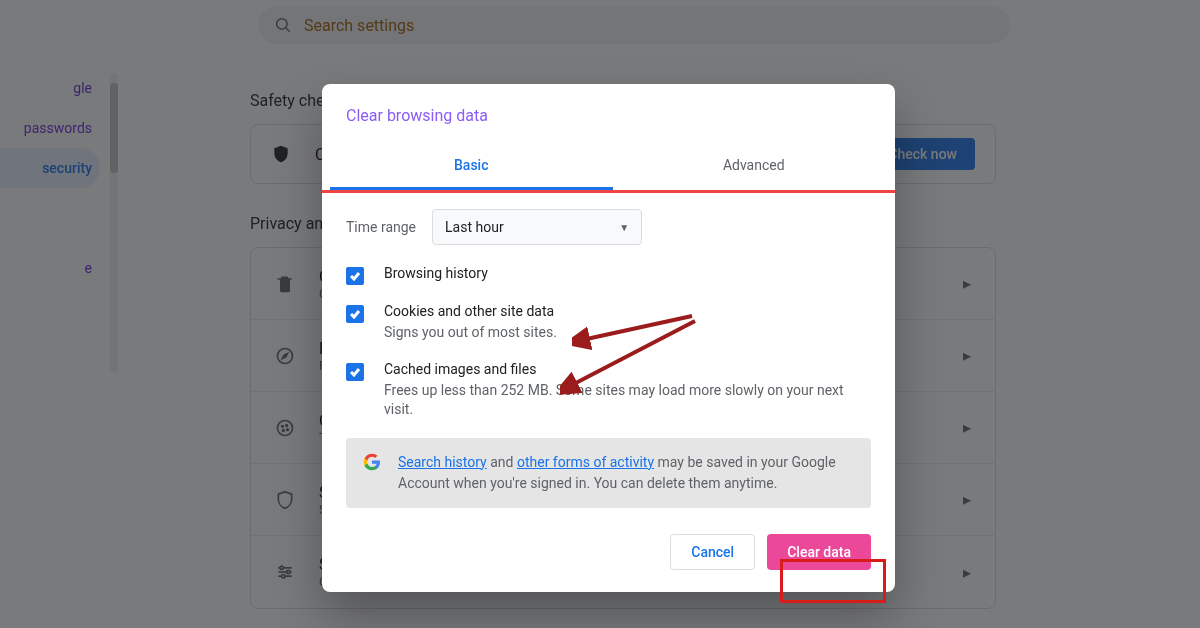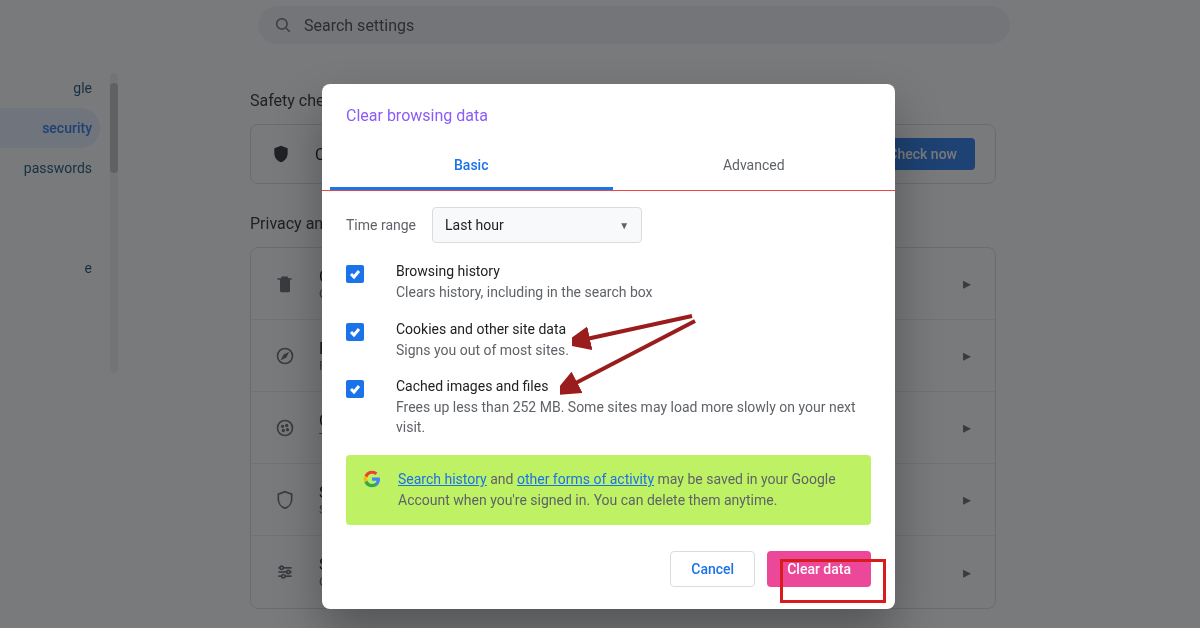--- a/index.html
+++ b/index.html
@@ -1,53 +1,53 @@
 <!DOCTYPE html>
 <html><head>
   <meta charset="utf-8">
   <style>
     * { margin: 0; padding: 0; box-sizing: border-box; font-family: -apple-system, BlinkMacSystemFont, "Segoe UI", Roboto, Arial, sans-serif; }
     body { width: 1200px; height: 628px; overflow: hidden; position: relative; background: #fff; }
     .backdrop { position: absolute; inset: 0; background: #fff; }
     .sidebar { position: absolute; left: 0; top: 0; width: 100px; height: 100%; background: #fff; border-right: 0; }
-    .sidebar-item { padding: 12px 8px; font-size: 14px; color: #0c4a6e; text-align: right; }
+    .sidebar-item { padding: 12px 8px; font-size: 14px; color: #6d28d9; text-align: right; }
     .sidebar-item.active { background: #e8f0fe; color: #1a73e8; border-radius: 0 20px 20px 0; font-weight: 500; }
     .topbar { position: absolute; left: 0; right: 0; top: 0; height: 55px; background: #fff; }
     .title-s { position: absolute; left: 6px; top: 3px; font-size: 22px; color: #202124; }
-    .search-bar { position: absolute; left: 258px; top: 6px; width: 752px; height: 38px; background: #f1f3f4; border-radius: 30px; display: flex; align-items: center; padding: 0 16px; color: #404040; }
+    .search-bar { position: absolute; left: 258px; top: 6px; width: 752px; height: 38px; background: #f1f3f4; border-radius: 30px; display: flex; align-items: center; padding: 0 16px; color: #a16207; }
     .search-bar svg { margin-right: 12px; }
     .main { position: absolute; left: 110px; top: 55px; right: 0; bottom: 0; }
     .scroll-track { position: absolute; left: 0px; top: 18px; width: 8px; height: 300px; background: #f1f1f1; border-radius: 4px; }
     .scroll-thumb { position: absolute; left: 0; top: 10px; width: 8px; height: 90px; background: #c1c1c1; border-radius: 4px; }
     .section-label { font-size: 16px; color: #202124; padding: 6px 0; margin-left: 140px; }
     .safety-card { margin: 8px 0 24px 140px; width: 746px; border: 1px solid #dadce0; border-radius: 8px; height: 60px; display:flex; align-items:center; padding:0 20px; justify-content: space-between; }
     .check-now { background: #1a73e8; color:#fff; border:none; padding:8px 18px; border-radius:4px; font-size:14px; font-weight: 500;}
     .privacy-list { margin: 8px 0 0 140px; width: 746px; border: 1px solid #dadce0; border-radius: 8px; }
     .priv-item { height: 72px; border-bottom: 1px solid #e8eaed; display:flex; align-items:center; padding:0 24px; justify-content: space-between; }
     .priv-item:last-child { border-bottom: none; }
     .priv-left { display:flex; align-items:center; gap: 24px; }
     .priv-icon { width: 20px; height: 20px; color: #5f6368; flex-shrink: 0; }
     .chev { color: #5f6368; }
     .overlay { position: absolute; inset: 0; background: rgba(32,33,36,0.6); }
     .dialog { position: absolute; left: 322px; top: 84px; width: 573px; background: #fff; border-radius: 8px; box-shadow: 0 24px 48px rgba(0,0,0,0.3); }
     .dialog-title { font-size: 16px; color: #8b5cf6; padding: 22px 24px 18px; }
-    .tabs { display: flex; border-bottom: 1px solid #ef4444; padding-left: 8px; }
+    .tabs { display: flex; border-bottom: 3px solid #ef4444; padding-left: 8px; }
     .tab { flex:1; text-align:center; padding: 14px 0; font-size: 14px; color: #5f6368; cursor:pointer; }
     .tab.active { color: #1a73e8; border-bottom: 3px solid #1a73e8; font-weight: 500; }
     .body-area { padding: 16px 24px 8px; }
     .timerange-row { display:flex; align-items:center; gap: 16px; margin-bottom: 20px; }
     .timerange-label { font-size: 14px; color: #5f6368; }
     .timerange-select { width: 210px; height: 36px; border: 1px solid #dadce0; background: #f8f9fa; border-radius: 4px; padding: 0 12px; display:flex; align-items:center; justify-content:space-between; font-size: 14px; color: #202124; }
     .timerange-select .arrow { color:#5f6368; font-size: 10px;}
-    .opt-row { display:flex; gap: 32px; margin-bottom: 18px; align-items: flex-start; }
+    .opt-row { display:flex; gap: 20px; margin-bottom: 18px; align-items: flex-start; }
     .checkbox { width: 18px; height: 18px; background: #1a73e8; border-radius: 2px; flex-shrink: 0; display:flex; align-items:center; justify-content:center; margin-top: 2px; }
     .checkbox svg { stroke: #fff; stroke-width: 3; fill: none; }
     .opt-title { font-size: 14px; color: #202124; margin-bottom: 4px; }
     .opt-desc { font-size: 14px; color: #5f6368; line-height: 1.4; }
-    .info-box { background: #bef264; border-radius: 4px; padding: 14px 16px; display:flex; gap: 16px; margin-top: 6px; }
+    .info-box { background: #e5e5e5; border-radius: 4px; padding: 14px 16px; display:flex; gap: 16px; margin-top: 6px; }
     .g-logo { width: 20px; height: 20px; flex-shrink:0; }
     .info-text { font-size: 14px; color: #5f6368; line-height: 1.5; }
     .info-text a { color: #1a73e8; text-decoration: underline; }
     .dialog-actions { display:flex; justify-content:flex-end; gap: 12px; padding: 18px 24px 22px; align-items: center; }
     .btn { height: 36px; padding: 0 20px; border-radius: 4px; font-size: 14px; font-weight: 500; cursor:pointer; display:flex; align-items:center; }
     .btn-cancel { background:#fff; border: 1px solid #dadce0; color: #1a73e8; }
     .btn-primary { background: #ec4899; border:none; color:#fff; }
     .red-box { position: absolute; border: 3px solid #d81b1b; }
     .arrow-svg { position: absolute; pointer-events: none; }
   </style>
@@ -62,22 +62,22 @@
           <circle cx="10.5" cy="10.5" r="7"></circle>
           <line x1="21" y1="21" x2="16" y2="16"></line>
         </svg>
       <span>Search settings</span>
     </div>
   </div>
 
   <div class="sidebar">
     <div style="height:68px"></div>
     <div class="sidebar-item">gle</div>
+    <div class="sidebar-item">passwords</div>
     <div class="sidebar-item active">security</div>
-    <div class="sidebar-item">passwords</div>
     <div style="height:60px"></div>
     <div class="sidebar-item">e</div>
   </div>
 
   <div class="main">
     <div class="scroll-track">
       <div class="scroll-thumb"></div>
     </div>
 
     <div style="height:30px"></div>
@@ -186,21 +186,20 @@
     </div>
 
     <div class="opt-row">
       <div class="checkbox">
         <svg width="12" height="12" viewBox="0 0 12 12">
             <polyline points="2,6 5,9 10,3"></polyline>
           </svg>
       </div>
       <div>
         <div class="opt-title">Browsing history</div>
-        <div class="opt-desc">Clears history, including in the search box</div>
       </div>
     </div>
 
     <div class="opt-row">
       <div class="checkbox">
         <svg width="12" height="12" viewBox="0 0 12 12">
             <polyline points="2,6 5,9 10,3"></polyline>
           </svg>
       </div>
       <div>

